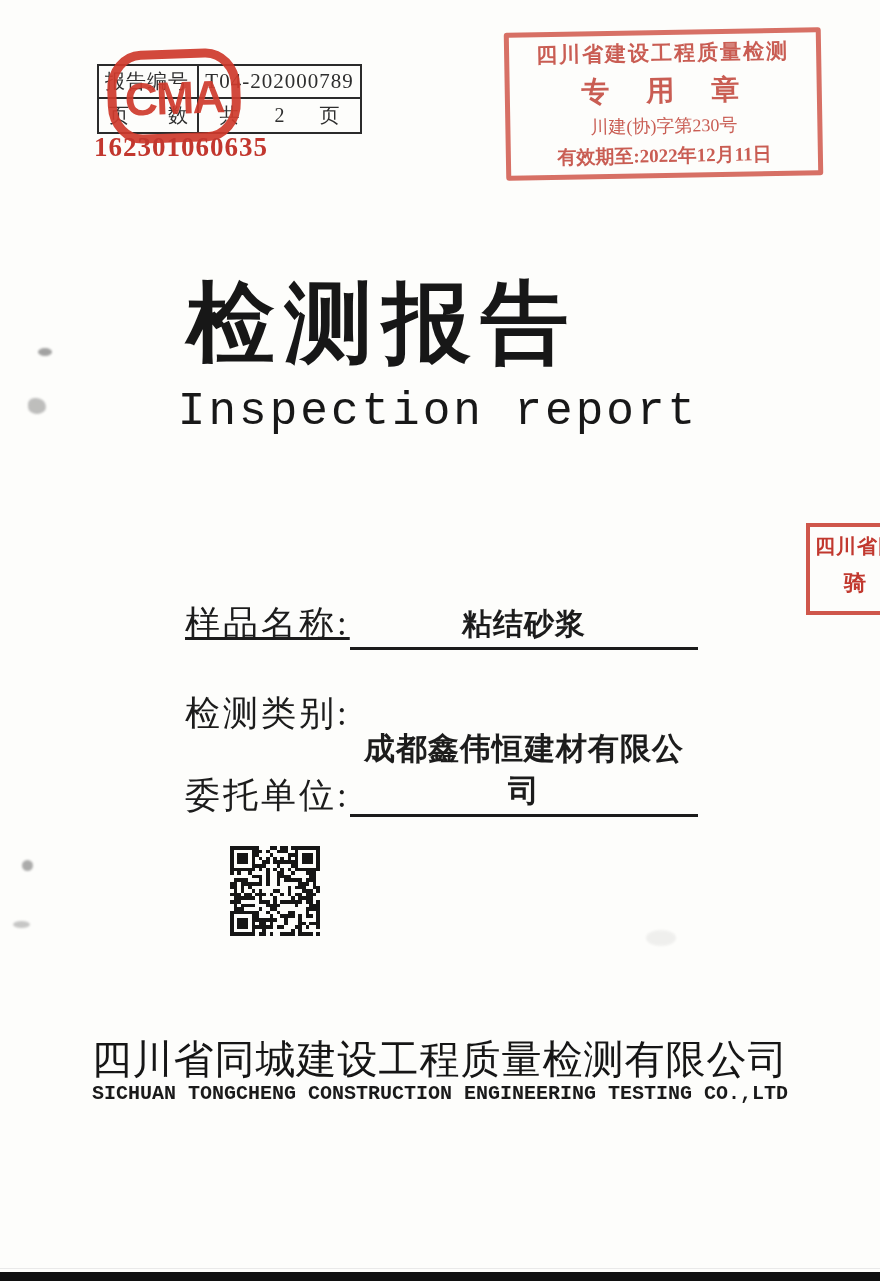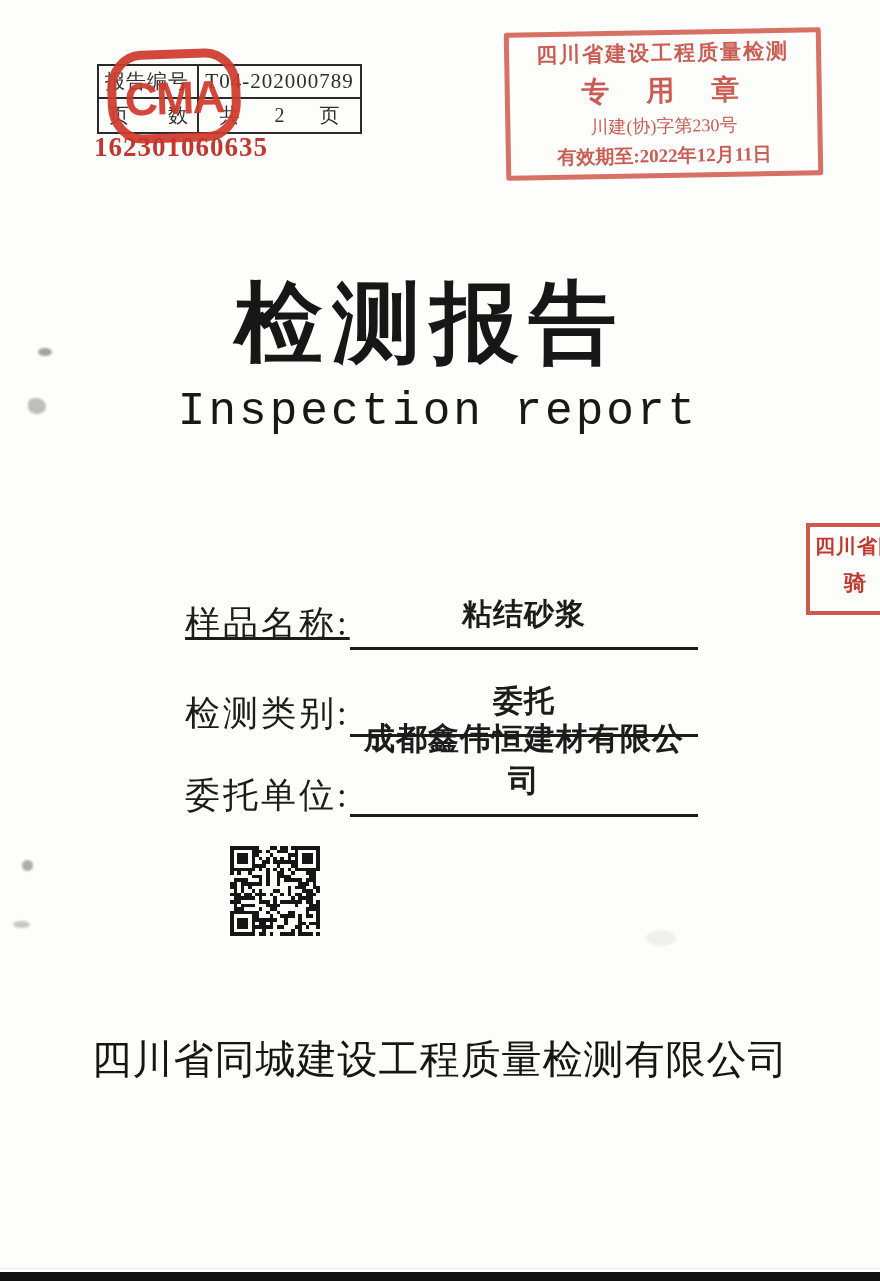--- a/index.html
+++ b/index.html
@@ -47,21 +47,21 @@
     font-family:"Liberation Serif", serif;
   }
   .cert-l1{font-size:21px;font-weight:bold;letter-spacing:2px;}
   .cert-l2{font-size:28px;font-weight:bold;word-spacing:18px;letter-spacing:6px;}
   .cert-l3{font-size:18px;}
   .cert-l4{font-size:19px;font-weight:bold;}
   
   .title-zh{
     position:absolute;left:0;top:264px;width:765px;text-align:center;
     font-family:"DejaVu Sans", sans-serif;font-weight:900;
-    font-size:88px;letter-spacing:10px;color:#171717;padding-left:48px;
+    font-size:88px;letter-spacing:10px;color:#171717;
   }
   .title-en{
     position:absolute;left:0;top:386px;width:876px;text-align:center;
     font-family:"Liberation Mono", monospace;font-size:46px;
     letter-spacing:3px;color:#181818;
   }
   
   .riding-stamp{
     position:absolute;left:806px;top:523px;width:110px;height:84px;
     border:4px solid rgba(199,57,43,.85);z-index:2;
@@ -72,21 +72,21 @@
   .riding-l2{font-size:22px;margin:8px 0 0 34px;}
   
   .field-label{
     position:absolute;left:185px;font-size:35px;letter-spacing:3px;color:#1c1c1c;
   }
   .field-value{
     position:absolute;left:350px;width:348px;height:48px;
     border-bottom:3px solid #1b1b1b;text-align:center;
     font-size:30px;font-weight:600;color:#1c1c1c;
     display:flex;align-items:flex-end;justify-content:center;
-    padding-bottom:12px;box-sizing:border-box;letter-spacing:1px;
+    padding-bottom:2px;box-sizing:border-box;letter-spacing:1px;
   }
   .f1l{top:600px;text-decoration:underline;} .f1v{top:602px;}
   .f2l{top:690px;} .f2v{top:689px;}
   .f3l{top:772px;} .f3v{top:769px;font-size:31px;}
   
   .qr{position:absolute;left:230px;top:846px;width:90px;height:90px;}
   
   .footer-zh{
     position:absolute;left:0;top:1032px;width:880px;text-align:center;
     font-size:40px;letter-spacing:1px;color:#161616;
@@ -140,21 +140,20 @@
 
   <div class="riding-stamp">
     <div class="riding-l1">四川省同城</div>
     <div class="riding-l2">骑</div>
   </div>
 
   <div class="field-label f1l">样品名称:</div>
   <div class="field-value f1v">粘结砂浆</div>
 
   <div class="field-label f2l">检测类别:</div>
-  <div class="field-value f2v">委托</div>
 
   <div class="field-label f3l">委托单位:</div>
   <div class="field-value f3v">成都鑫伟恒建材有限公司</div>
 
   <svg class="qr" id="qr-svg" viewBox="0 0 25 25" shape-rendering="crispEdges">
       <rect x="0" y="0" width="1" height="1" fill="#161616"></rect>
       <rect x="1" y="0" width="1" height="1" fill="#161616"></rect>
       <rect x="2" y="0" width="1" height="1" fill="#161616"></rect>
       <rect x="3" y="0" width="1" height="1" fill="#161616"></rect>
       <rect x="4" y="0" width="1" height="1" fill="#161616"></rect>
@@ -486,20 +485,21 @@
       <rect x="16" y="24" width="1" height="1" fill="#161616"></rect>
       <rect x="17" y="24" width="1" height="1" fill="#161616"></rect>
       <rect x="19" y="24" width="1" height="1" fill="#161616"></rect>
       <rect x="20" y="24" width="1" height="1" fill="#161616"></rect>
       <rect x="21" y="24" width="1" height="1" fill="#161616"></rect>
       <rect x="22" y="24" width="1" height="1" fill="#161616"></rect>
       <rect x="24" y="24" width="1" height="1" fill="#161616"></rect>
     </svg>
 
   <div class="footer-zh">四川省同城建设工程质量检测有限公司</div>
+  <div class="footer-en">SICHUAN TONGCHENG CONSTRUCTION ENGINEERING TESTING CO.,LTD</div>
 
   <div class="speck sp1"></div>
   <div class="speck sp2"></div>
   <div class="speck sp3"></div>
   <div class="speck sp4"></div>
   <div class="speck sp5"></div>
   <div class="scan-line"></div>
   <div class="scan-bar"></div>
 
 </div>

